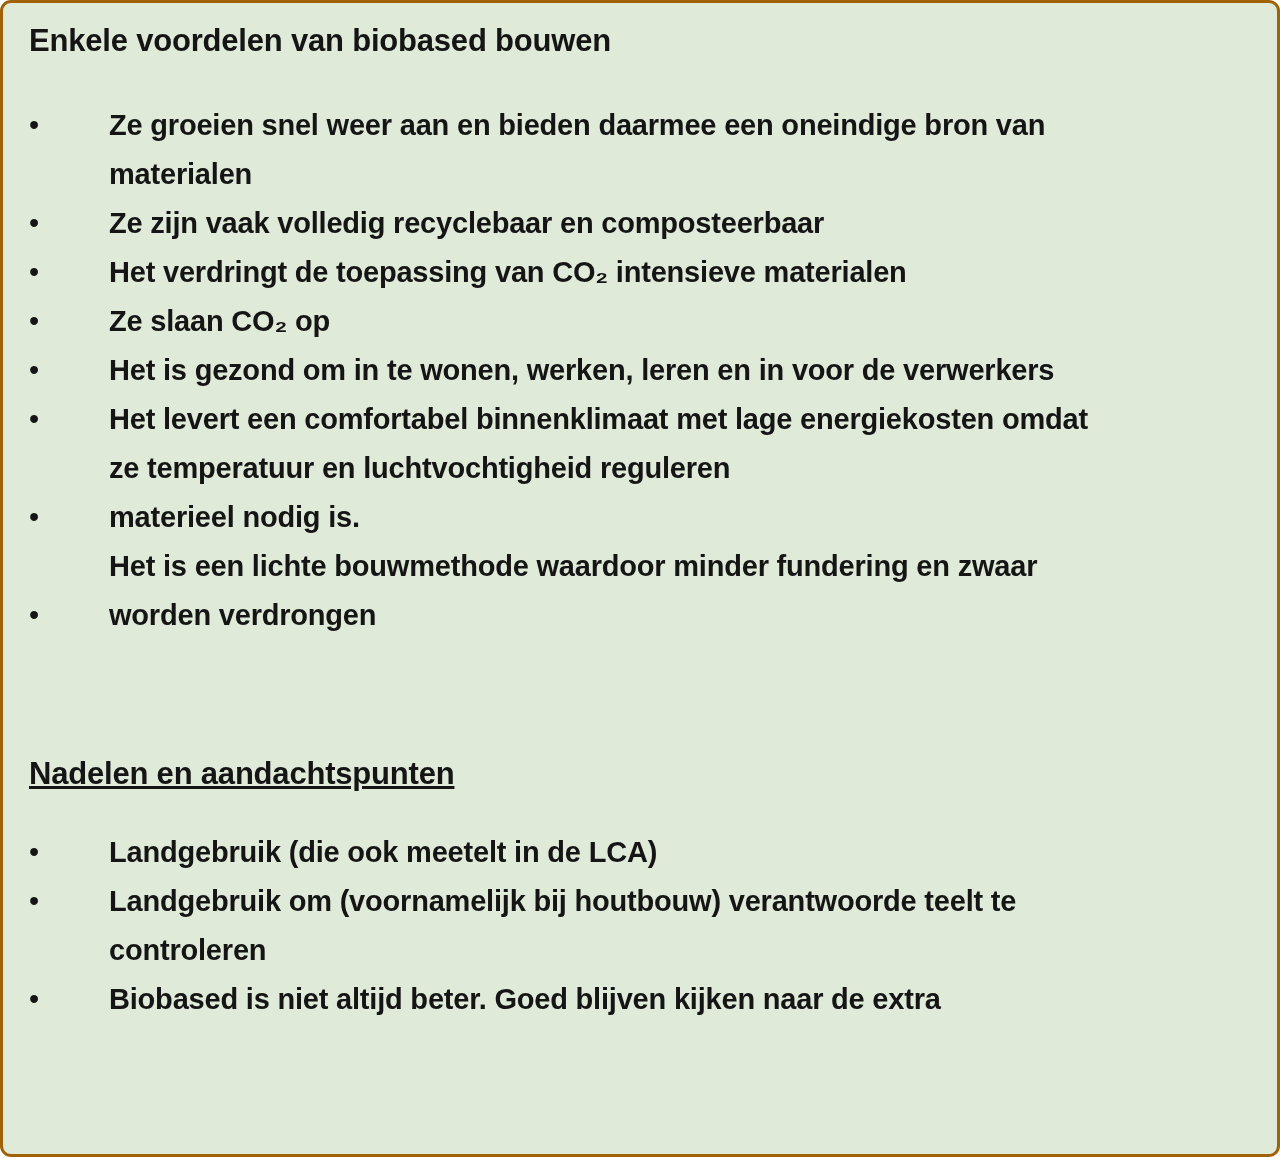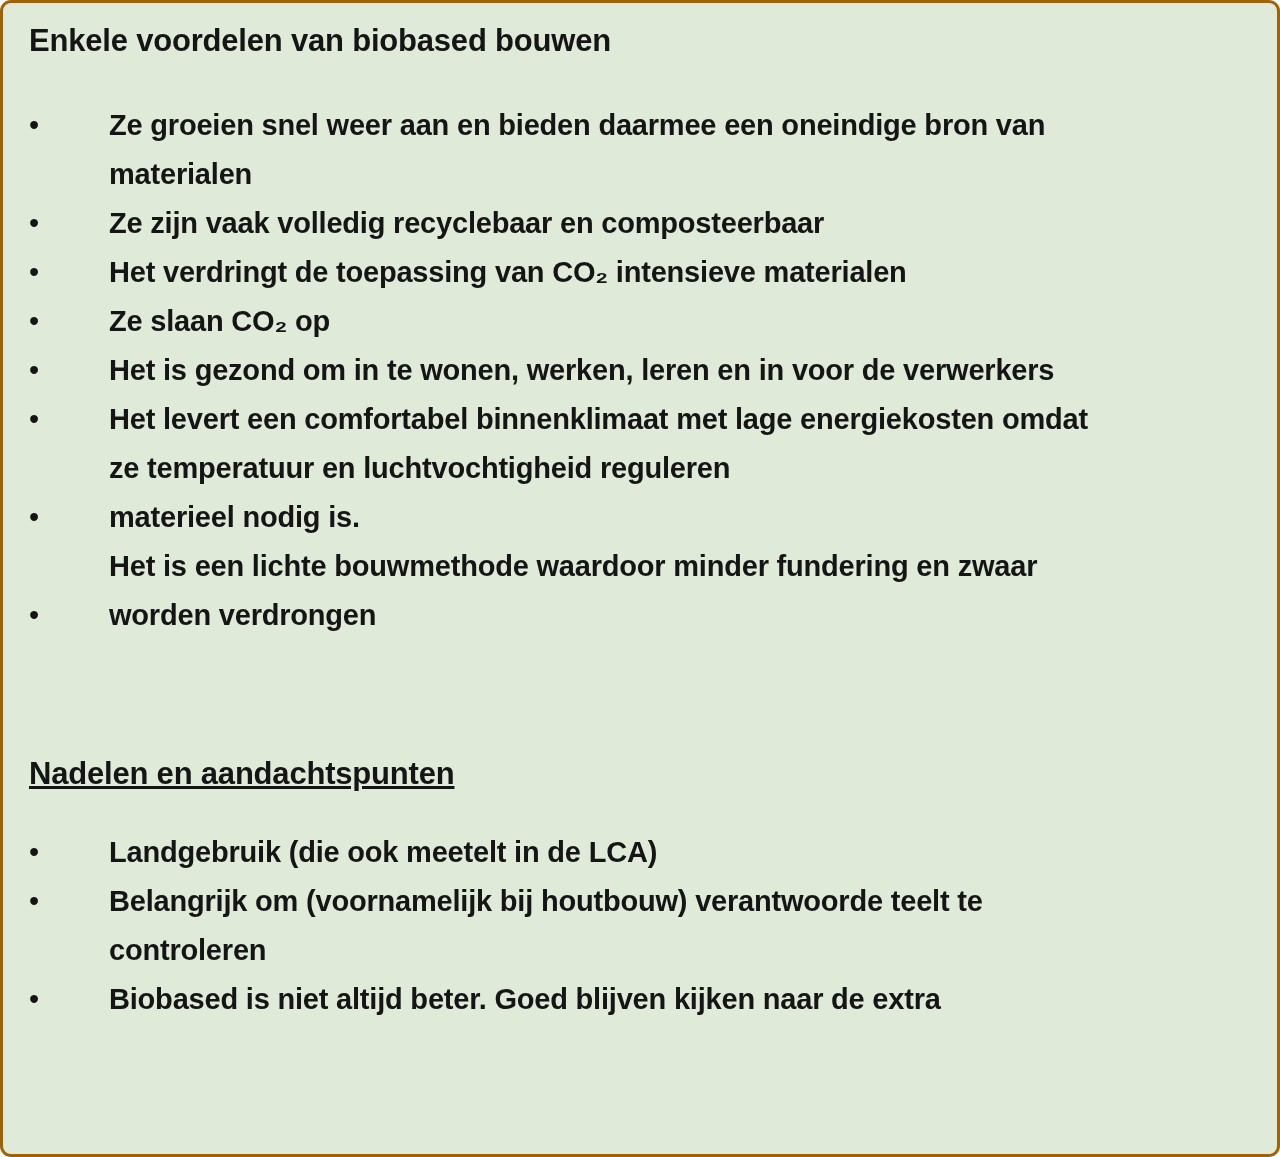--- a/index.html
+++ b/index.html
@@ -126,21 +126,21 @@
     <ul class="bullets">
         <li>
           <span class="marker">•</span>
           <div class="text">
             <div class="line">Landgebruik (die ook meetelt in de LCA)</div>
           </div>
         </li>
         <li>
           <span class="marker">•</span>
           <div class="text">
-            <div class="line">Belangrijk om (voornamelijk bij houtbouw) verantwoorde teelt te</div>
+            <div class="line">Landgebruik om (voornamelijk bij houtbouw) verantwoorde teelt te</div>
             <div class="line">controleren</div>
           </div>
         </li>
         <li>
           <span class="marker">•</span>
           <div class="text">
             <div class="line">Biobased is niet altijd beter. Goed blijven kijken naar de extra</div>
           </div>
         </li>
       </ul>

